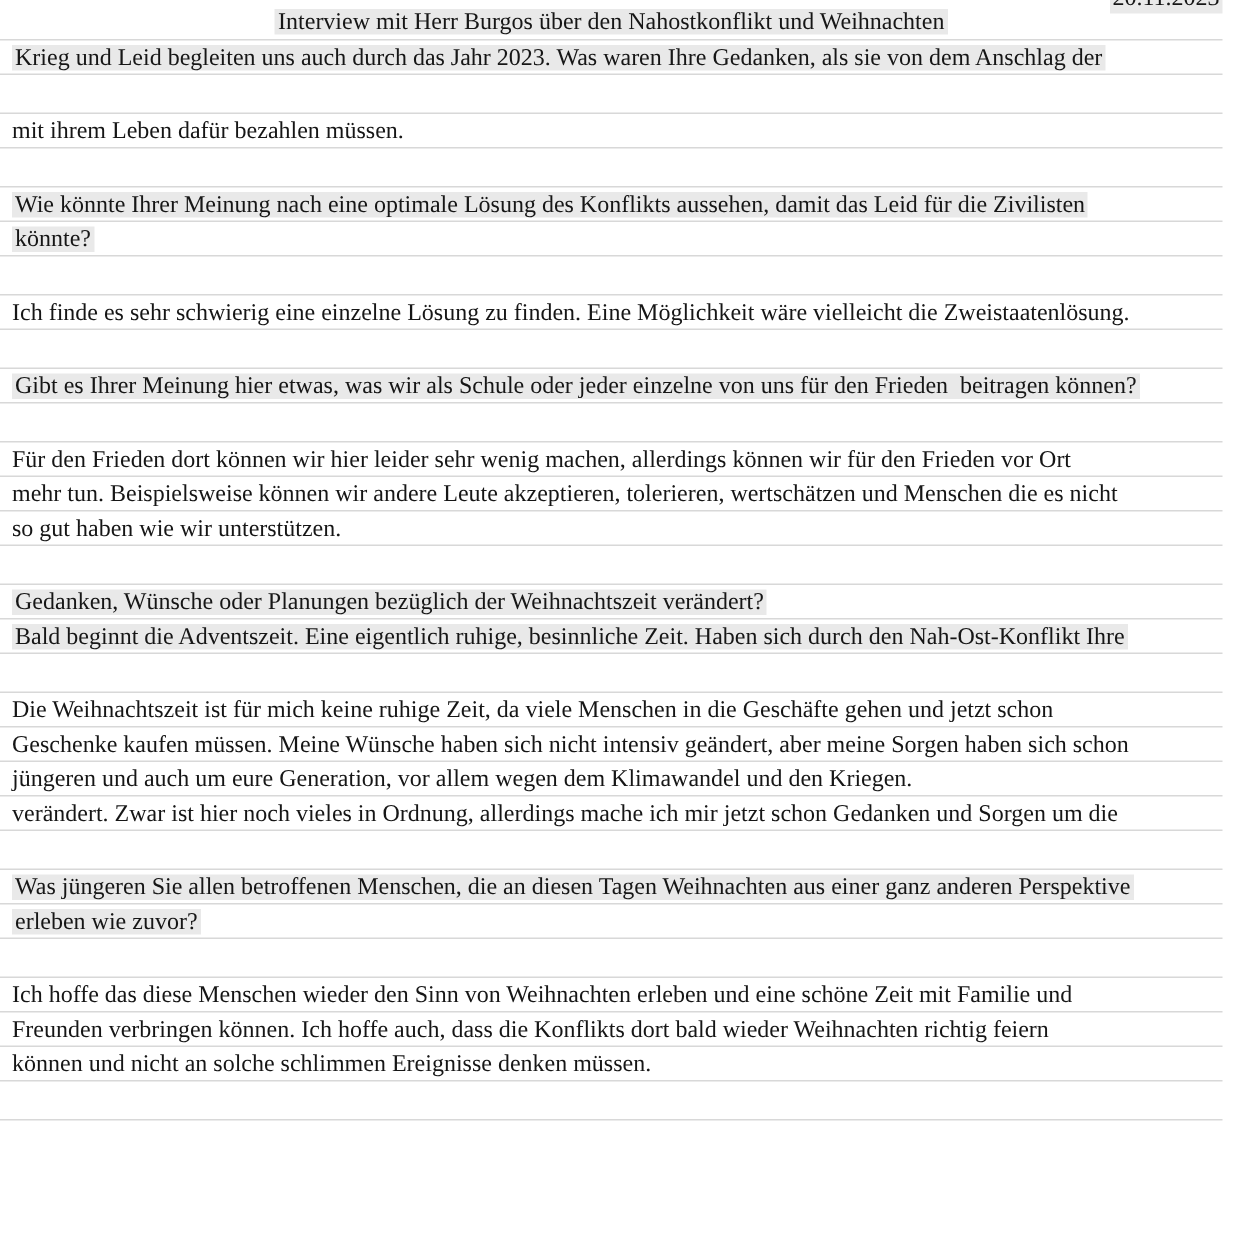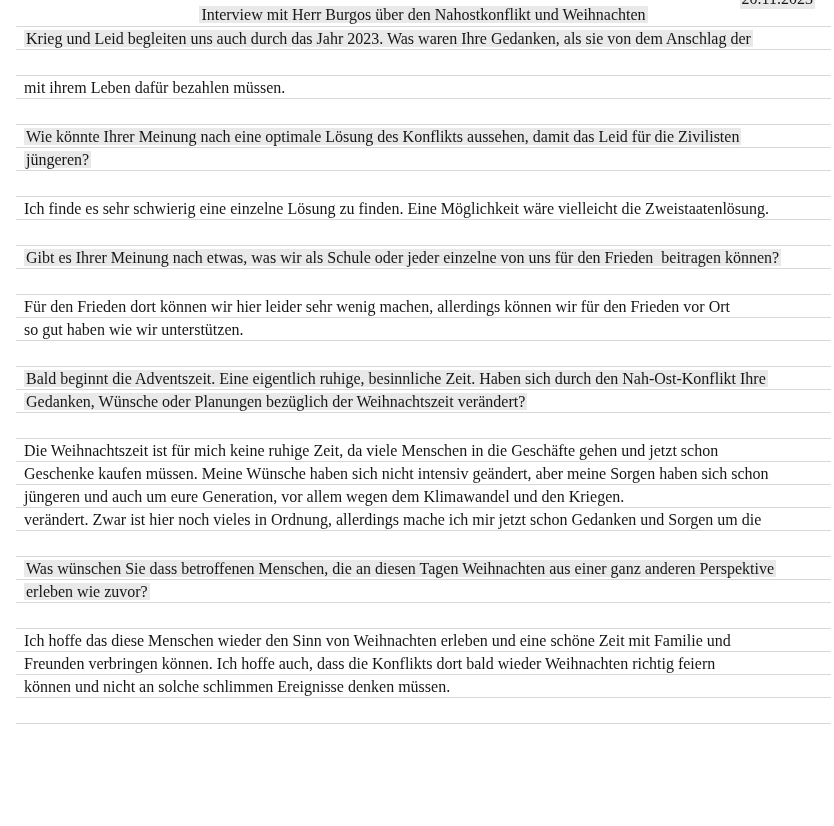--- a/index.html
+++ b/index.html
@@ -12,21 +12,20 @@
     background: #ffffff;
     font-family: "Liberation Serif", "DejaVu Serif", serif;
   }
   .page {
     position: relative;
     width: 834px;
     height: 826px;
     background: #ffffff;
     overflow: hidden;
     color: var(--ink);
-    padding-left: 16px;
   }
   .doc-date {
     position: absolute;
     top: -11px;
     right: 19px;
     font-size: 16px;
     line-height: 20px;
     white-space: pre;
     color: var(--ink);
   }
@@ -69,38 +68,39 @@
   <div class="rows" id="rows">
     <div class="row text-row title-row">
       <span class="line-text hl">Interview mit Herr Burgos über den Nahostkonflikt und Weihnachten</span>
     </div>
 
   <div class="row text-row"><span class="line-text hl">Krieg und Leid begleiten uns auch durch das Jahr 2023. Was waren Ihre Gedanken, als sie von dem Anschlag der</span></div>
       <div class="row gap-row"></div>
       <div class="row text-row"><span class="line-text">mit ihrem Leben dafür bezahlen müssen.</span></div>
       <div class="row gap-row"></div>
       <div class="row text-row"><span class="line-text hl">Wie könnte Ihrer Meinung nach eine optimale Lösung des Konflikts aussehen, damit das Leid für die Zivilisten</span></div>
-      <div class="row text-row"><span class="line-text hl">jüngeren?</span></div>
+      <div class="row text-row"><span class="line-text hl">könnte?</span></div>
       <div class="row gap-row"></div>
       <div class="row text-row"><span class="line-text">Ich finde es sehr schwierig eine einzelne Lösung zu finden. Eine Möglichkeit wäre vielleicht die Zweistaatenlösung.</span></div>
       <div class="row gap-row"></div>
-      <div class="row text-row"><span class="line-text hl">Gibt es Ihrer Meinung nach etwas, was wir als Schule oder jeder einzelne von uns für den Frieden  beitragen können?</span></div>
+      <div class="row text-row"><span class="line-text hl">Gibt es Ihrer Meinung hier etwas, was wir als Schule oder jeder einzelne von uns für den Frieden  beitragen können?</span></div>
       <div class="row gap-row"></div>
       <div class="row text-row"><span class="line-text">Für den Frieden dort können wir hier leider sehr wenig machen, allerdings können wir für den Frieden vor Ort</span></div>
+      <div class="row text-row"><span class="line-text">mehr tun. Beispielsweise können wir andere Leute akzeptieren, tolerieren, wertschätzen und Menschen die es nicht</span></div>
       <div class="row text-row"><span class="line-text">so gut haben wie wir unterstützen.</span></div>
       <div class="row gap-row"></div>
+      <div class="row text-row"><span class="line-text hl">Gedanken, Wünsche oder Planungen bezüglich der Weihnachtszeit verändert?</span></div>
       <div class="row text-row"><span class="line-text hl">Bald beginnt die Adventszeit. Eine eigentlich ruhige, besinnliche Zeit. Haben sich durch den Nah-Ost-Konflikt Ihre</span></div>
-      <div class="row text-row"><span class="line-text hl">Gedanken, Wünsche oder Planungen bezüglich der Weihnachtszeit verändert?</span></div>
       <div class="row gap-row"></div>
       <div class="row text-row"><span class="line-text">Die Weihnachtszeit ist für mich keine ruhige Zeit, da viele Menschen in die Geschäfte gehen und jetzt schon</span></div>
       <div class="row text-row"><span class="line-text">Geschenke kaufen müssen. Meine Wünsche haben sich nicht intensiv geändert, aber meine Sorgen haben sich schon</span></div>
       <div class="row text-row"><span class="line-text">jüngeren und auch um eure Generation, vor allem wegen dem Klimawandel und den Kriegen.</span></div>
       <div class="row text-row"><span class="line-text">verändert. Zwar ist hier noch vieles in Ordnung, allerdings mache ich mir jetzt schon Gedanken und Sorgen um die</span></div>
       <div class="row gap-row"></div>
-      <div class="row text-row"><span class="line-text hl">Was wünschen Sie dass betroffenen Menschen, die an diesen Tagen Weihnachten aus einer ganz anderen Perspektive</span></div>
+      <div class="row text-row"><span class="line-text hl">Was jüngeren Sie allen betroffenen Menschen, die an diesen Tagen Weihnachten aus einer ganz anderen Perspektive</span></div>
       <div class="row text-row"><span class="line-text hl">erleben wie zuvor?</span></div>
       <div class="row gap-row"></div>
       <div class="row text-row"><span class="line-text">Ich hoffe das diese Menschen wieder den Sinn von Weihnachten erleben und eine schöne Zeit mit Familie und</span></div>
       <div class="row text-row"><span class="line-text">Freunden verbringen können. Ich hoffe auch, dass die Konflikts dort bald wieder Weihnachten richtig feiern</span></div>
       <div class="row text-row"><span class="line-text">können und nicht an solche schlimmen Ereignisse denken müssen.</span></div>
       <div class="row gap-row"></div>
     </div>
 </div>
 
 </body></html>

